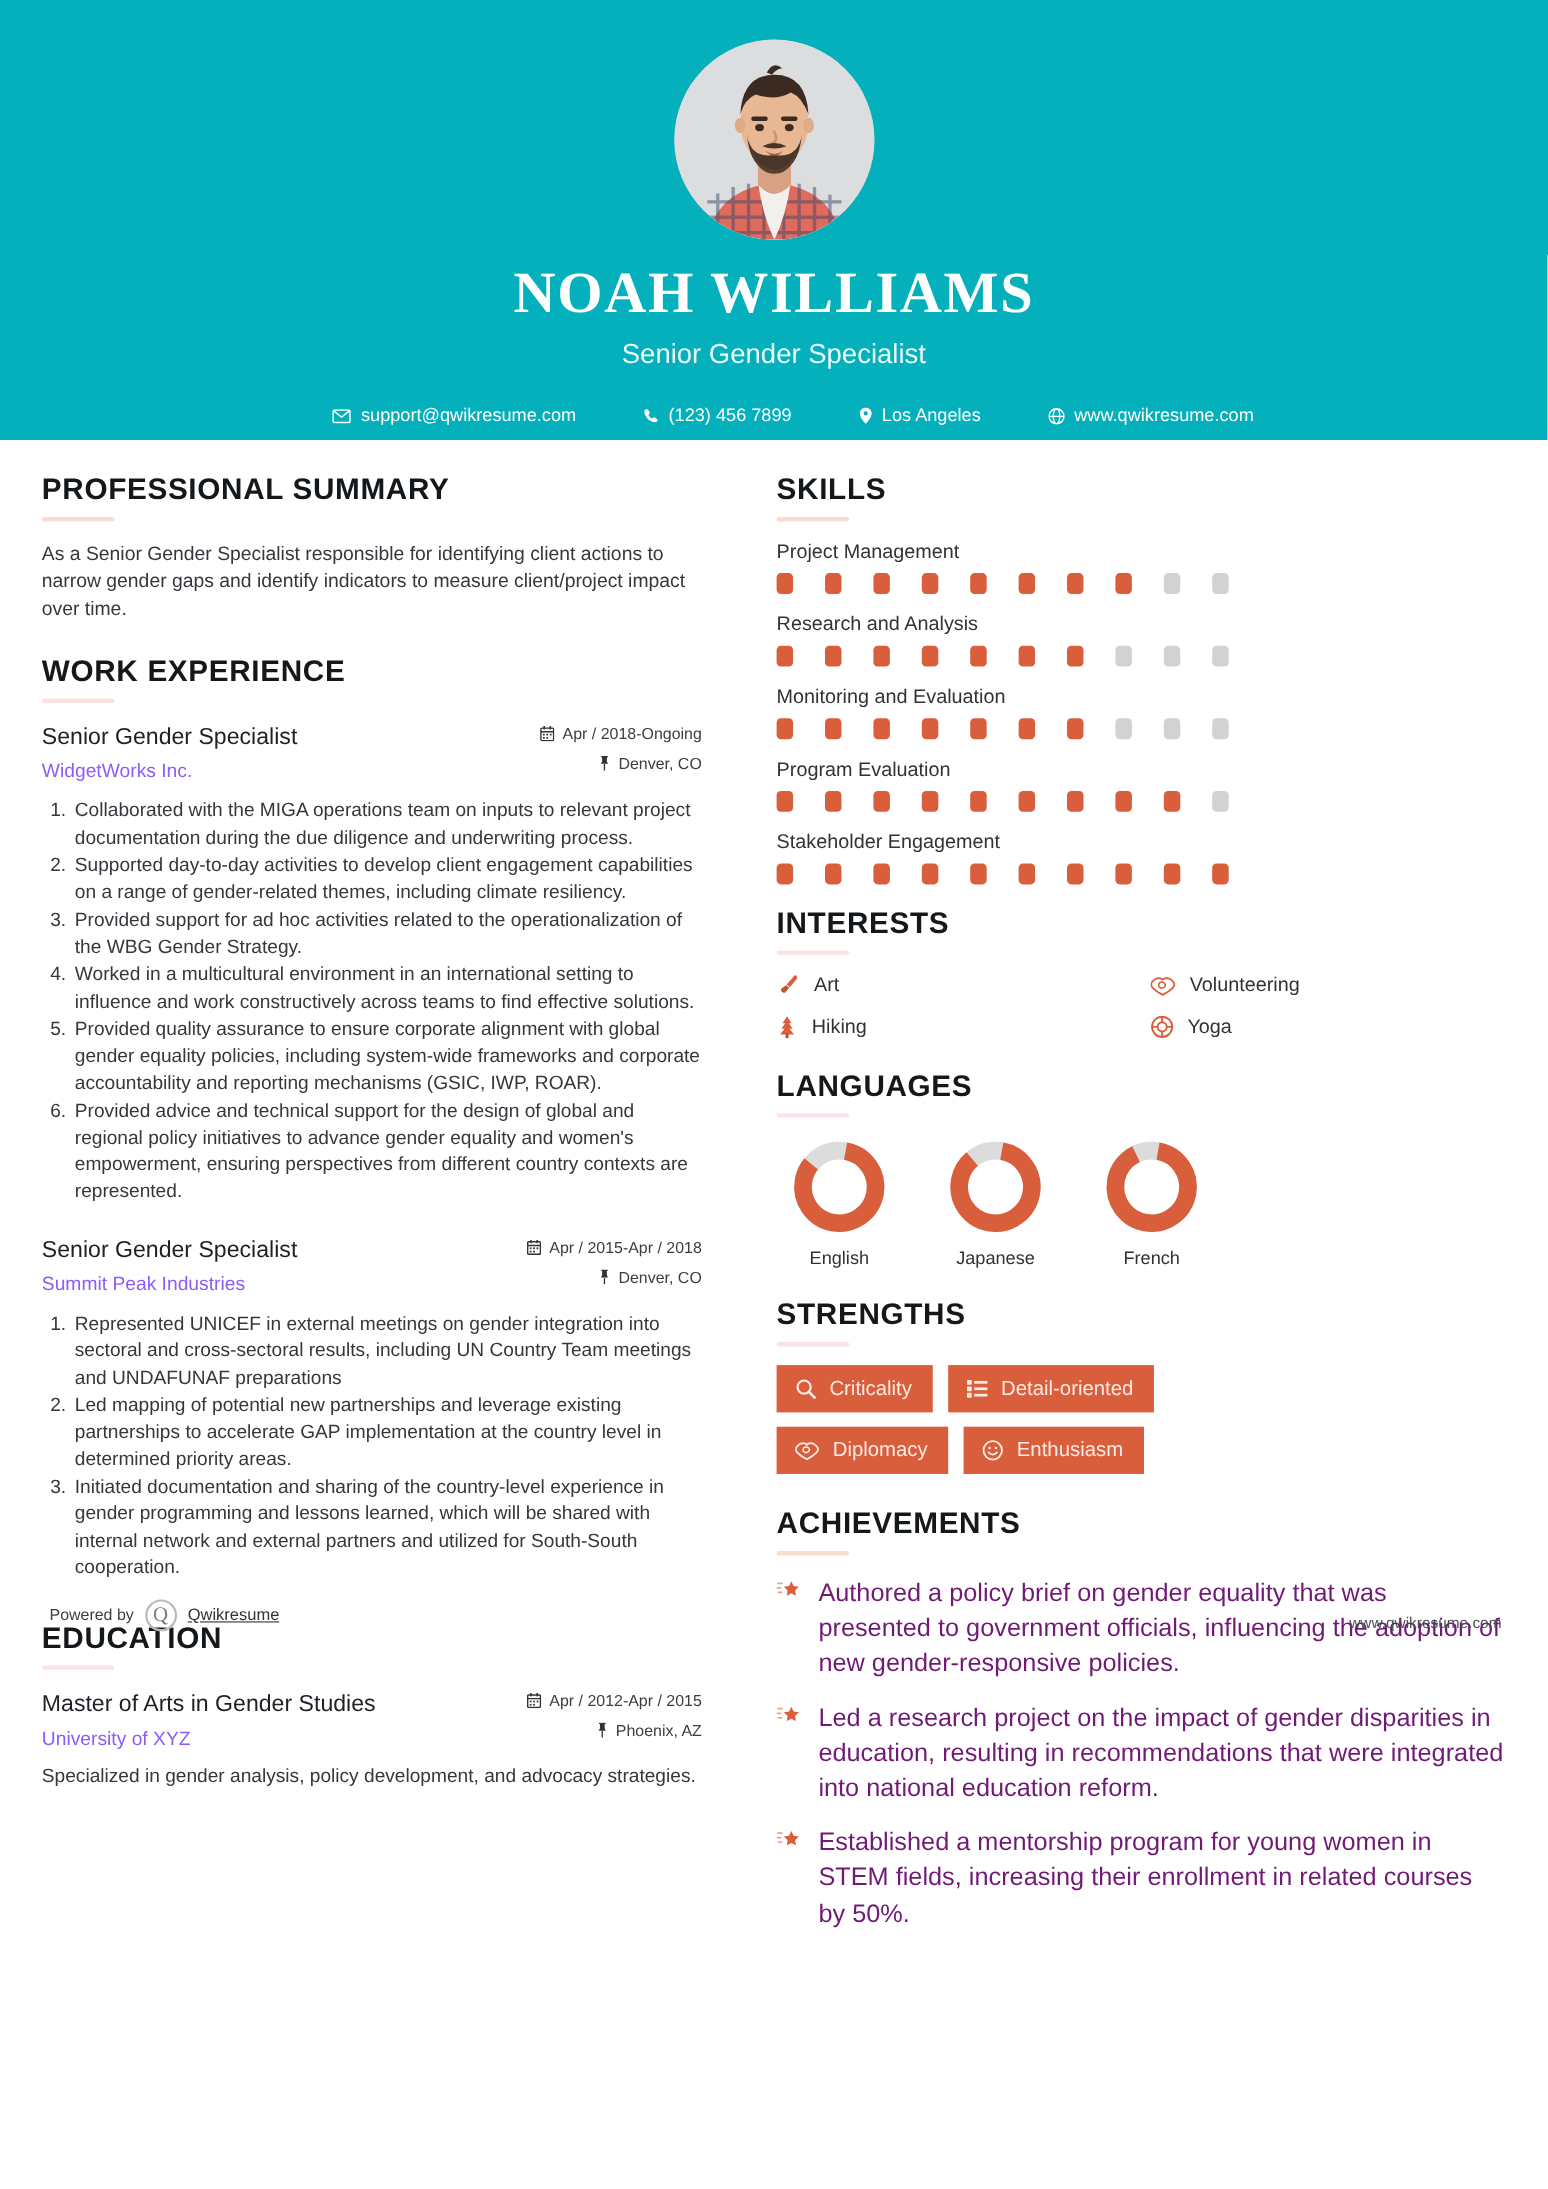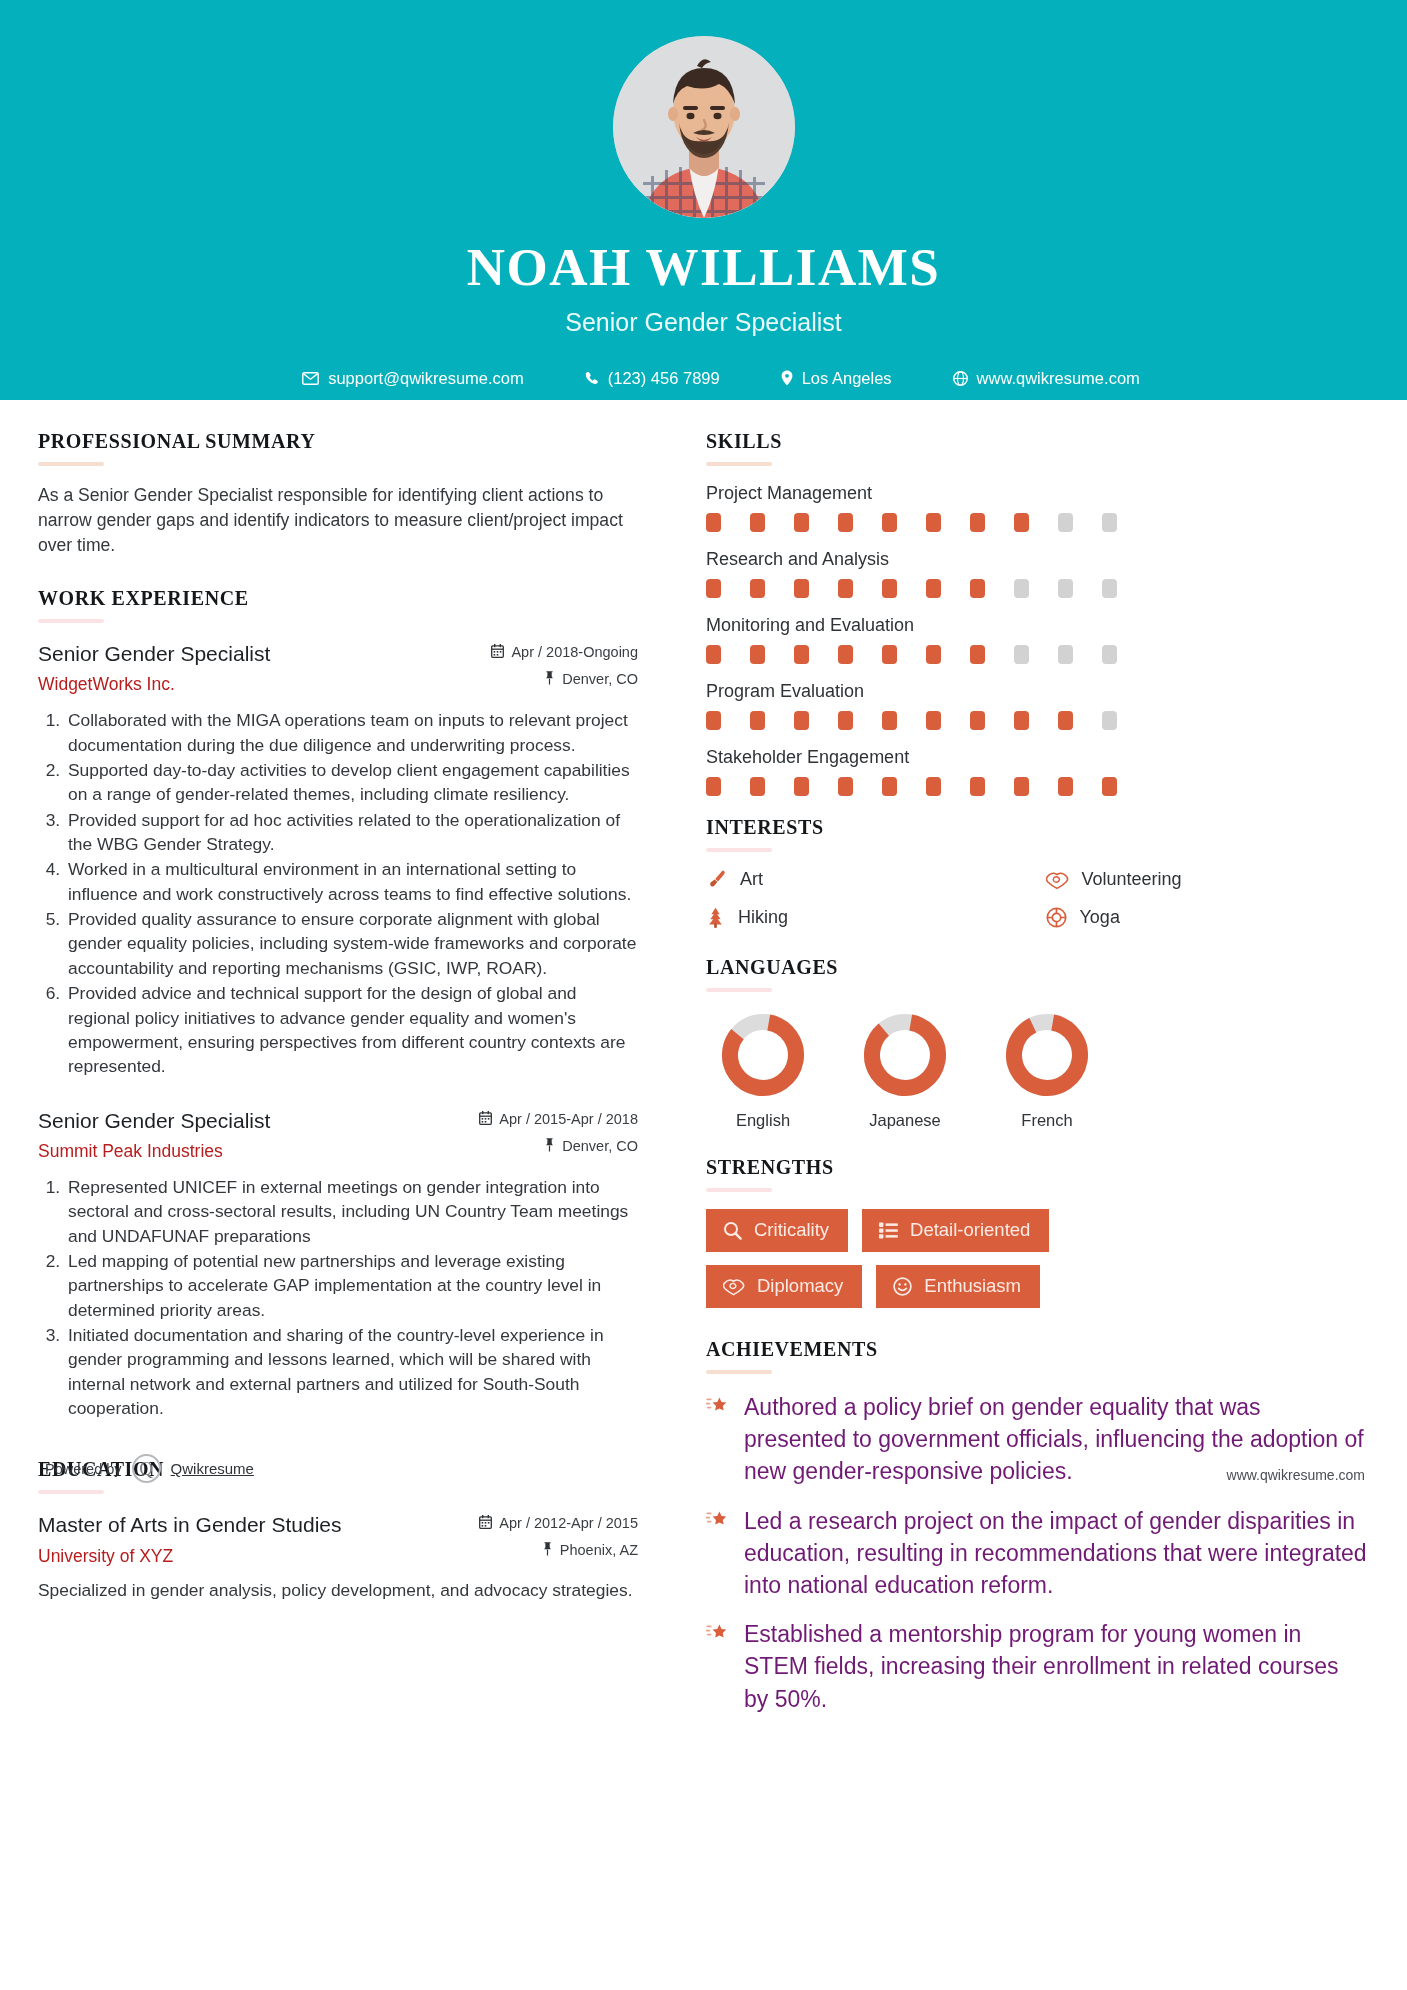--- a/index.html
+++ b/index.html
@@ -62,23 +62,23 @@
   
   .body-wrap {
     display:flex;
     padding:30px 38px 0 38px;
     gap:40px;
   }
   .col-left  { width:600px; flex:none; }
   .col-right { width:690px; flex:none; padding-left:28px; }
 
   .sec-title {
-    font-family:Liberation Serif, serif;
+    font-family:Liberation Sans, sans-serif;
     font-weight:bold;
-    font-size:20px;
+    font-size:27px;
     letter-spacing:0.6px;
     color:#15181b;
     text-transform:uppercase;
   }
   .sec-rule {
     width:66px; height:4px;
     background:#f6ded0;
     margin-top:9px;
     margin-bottom:17px;
     border-radius:2px;
@@ -102,21 +102,21 @@
   .entry-left  { flex:1 1 auto; }
   .entry-right { text-align:right; flex:none; padding-top:4px; }
   .job-title {
     font-size:21px;
     color:#1d2125;
     font-weight:400;
     line-height:1.3;
   }
   .job-company {
     font-size:17.5px;
-    color:#b91c1c;
+    color:#8b5cf6;
     margin-top:7px;
   }
   .meta-line {
     font-size:14.5px;
     color:#3a3e43;
     display:flex;
     align-items:flex-start;
     justify-content:flex-end;
     gap:7px;
     white-space:nowrap;

